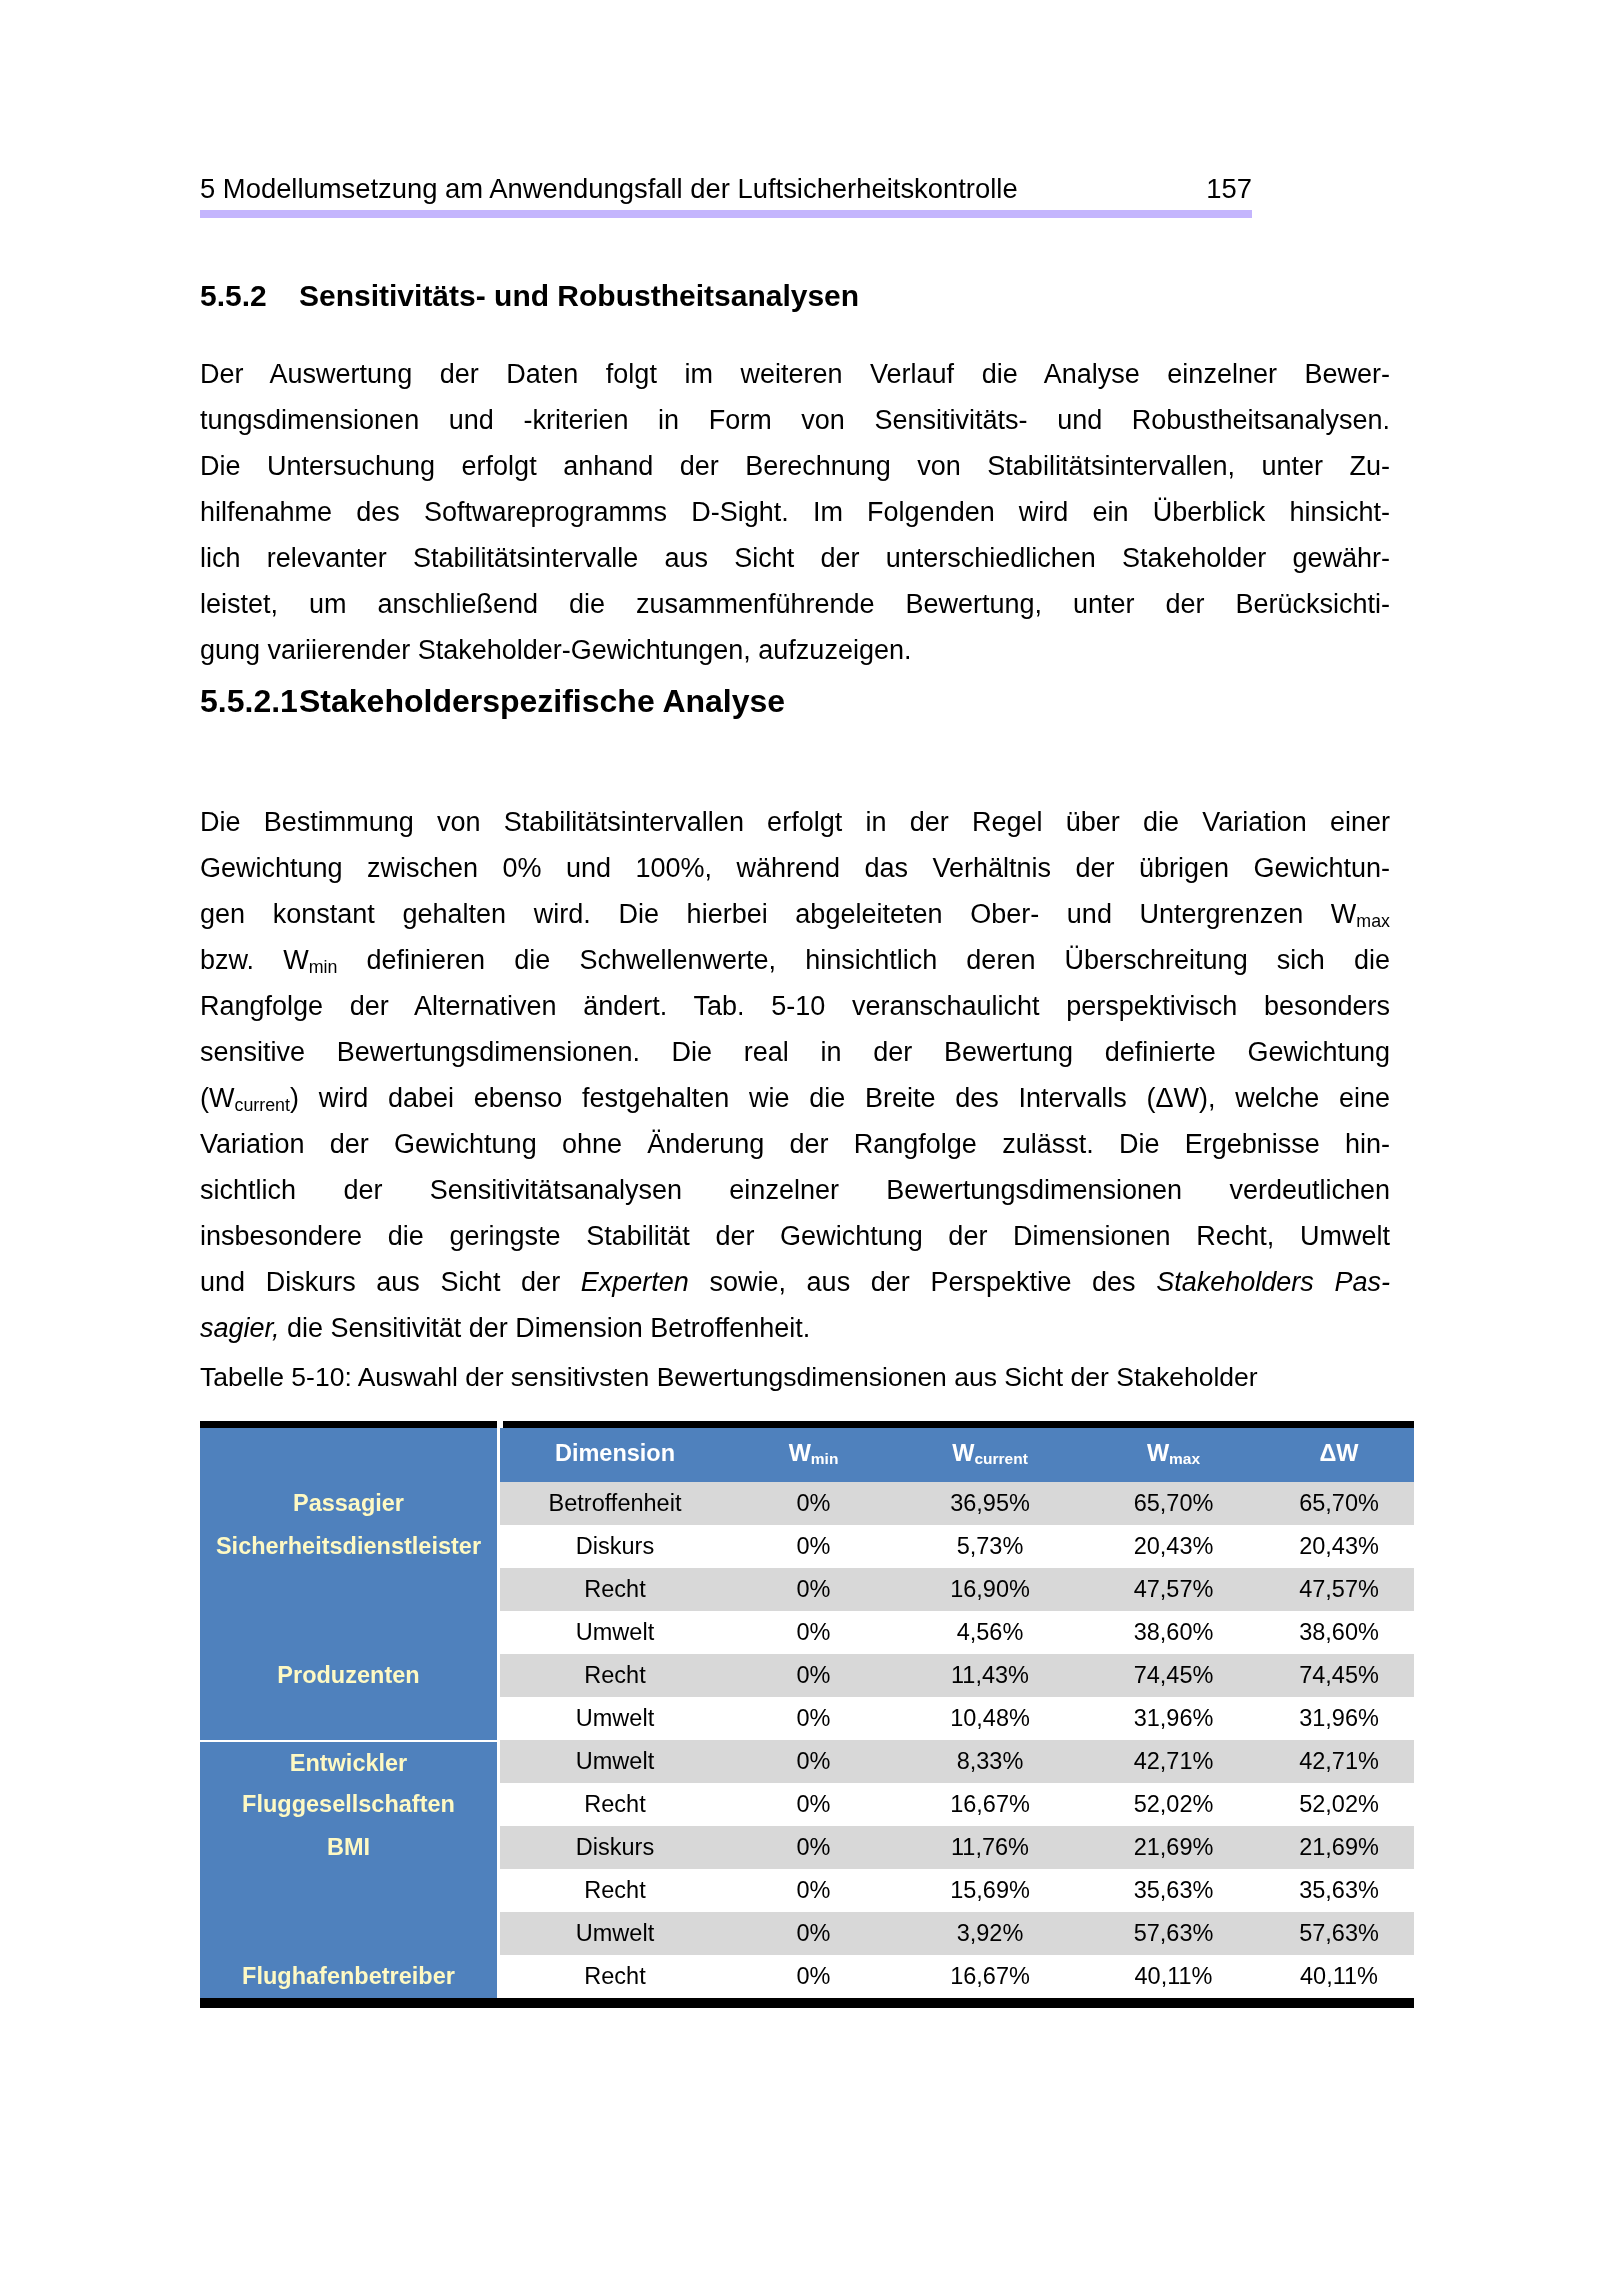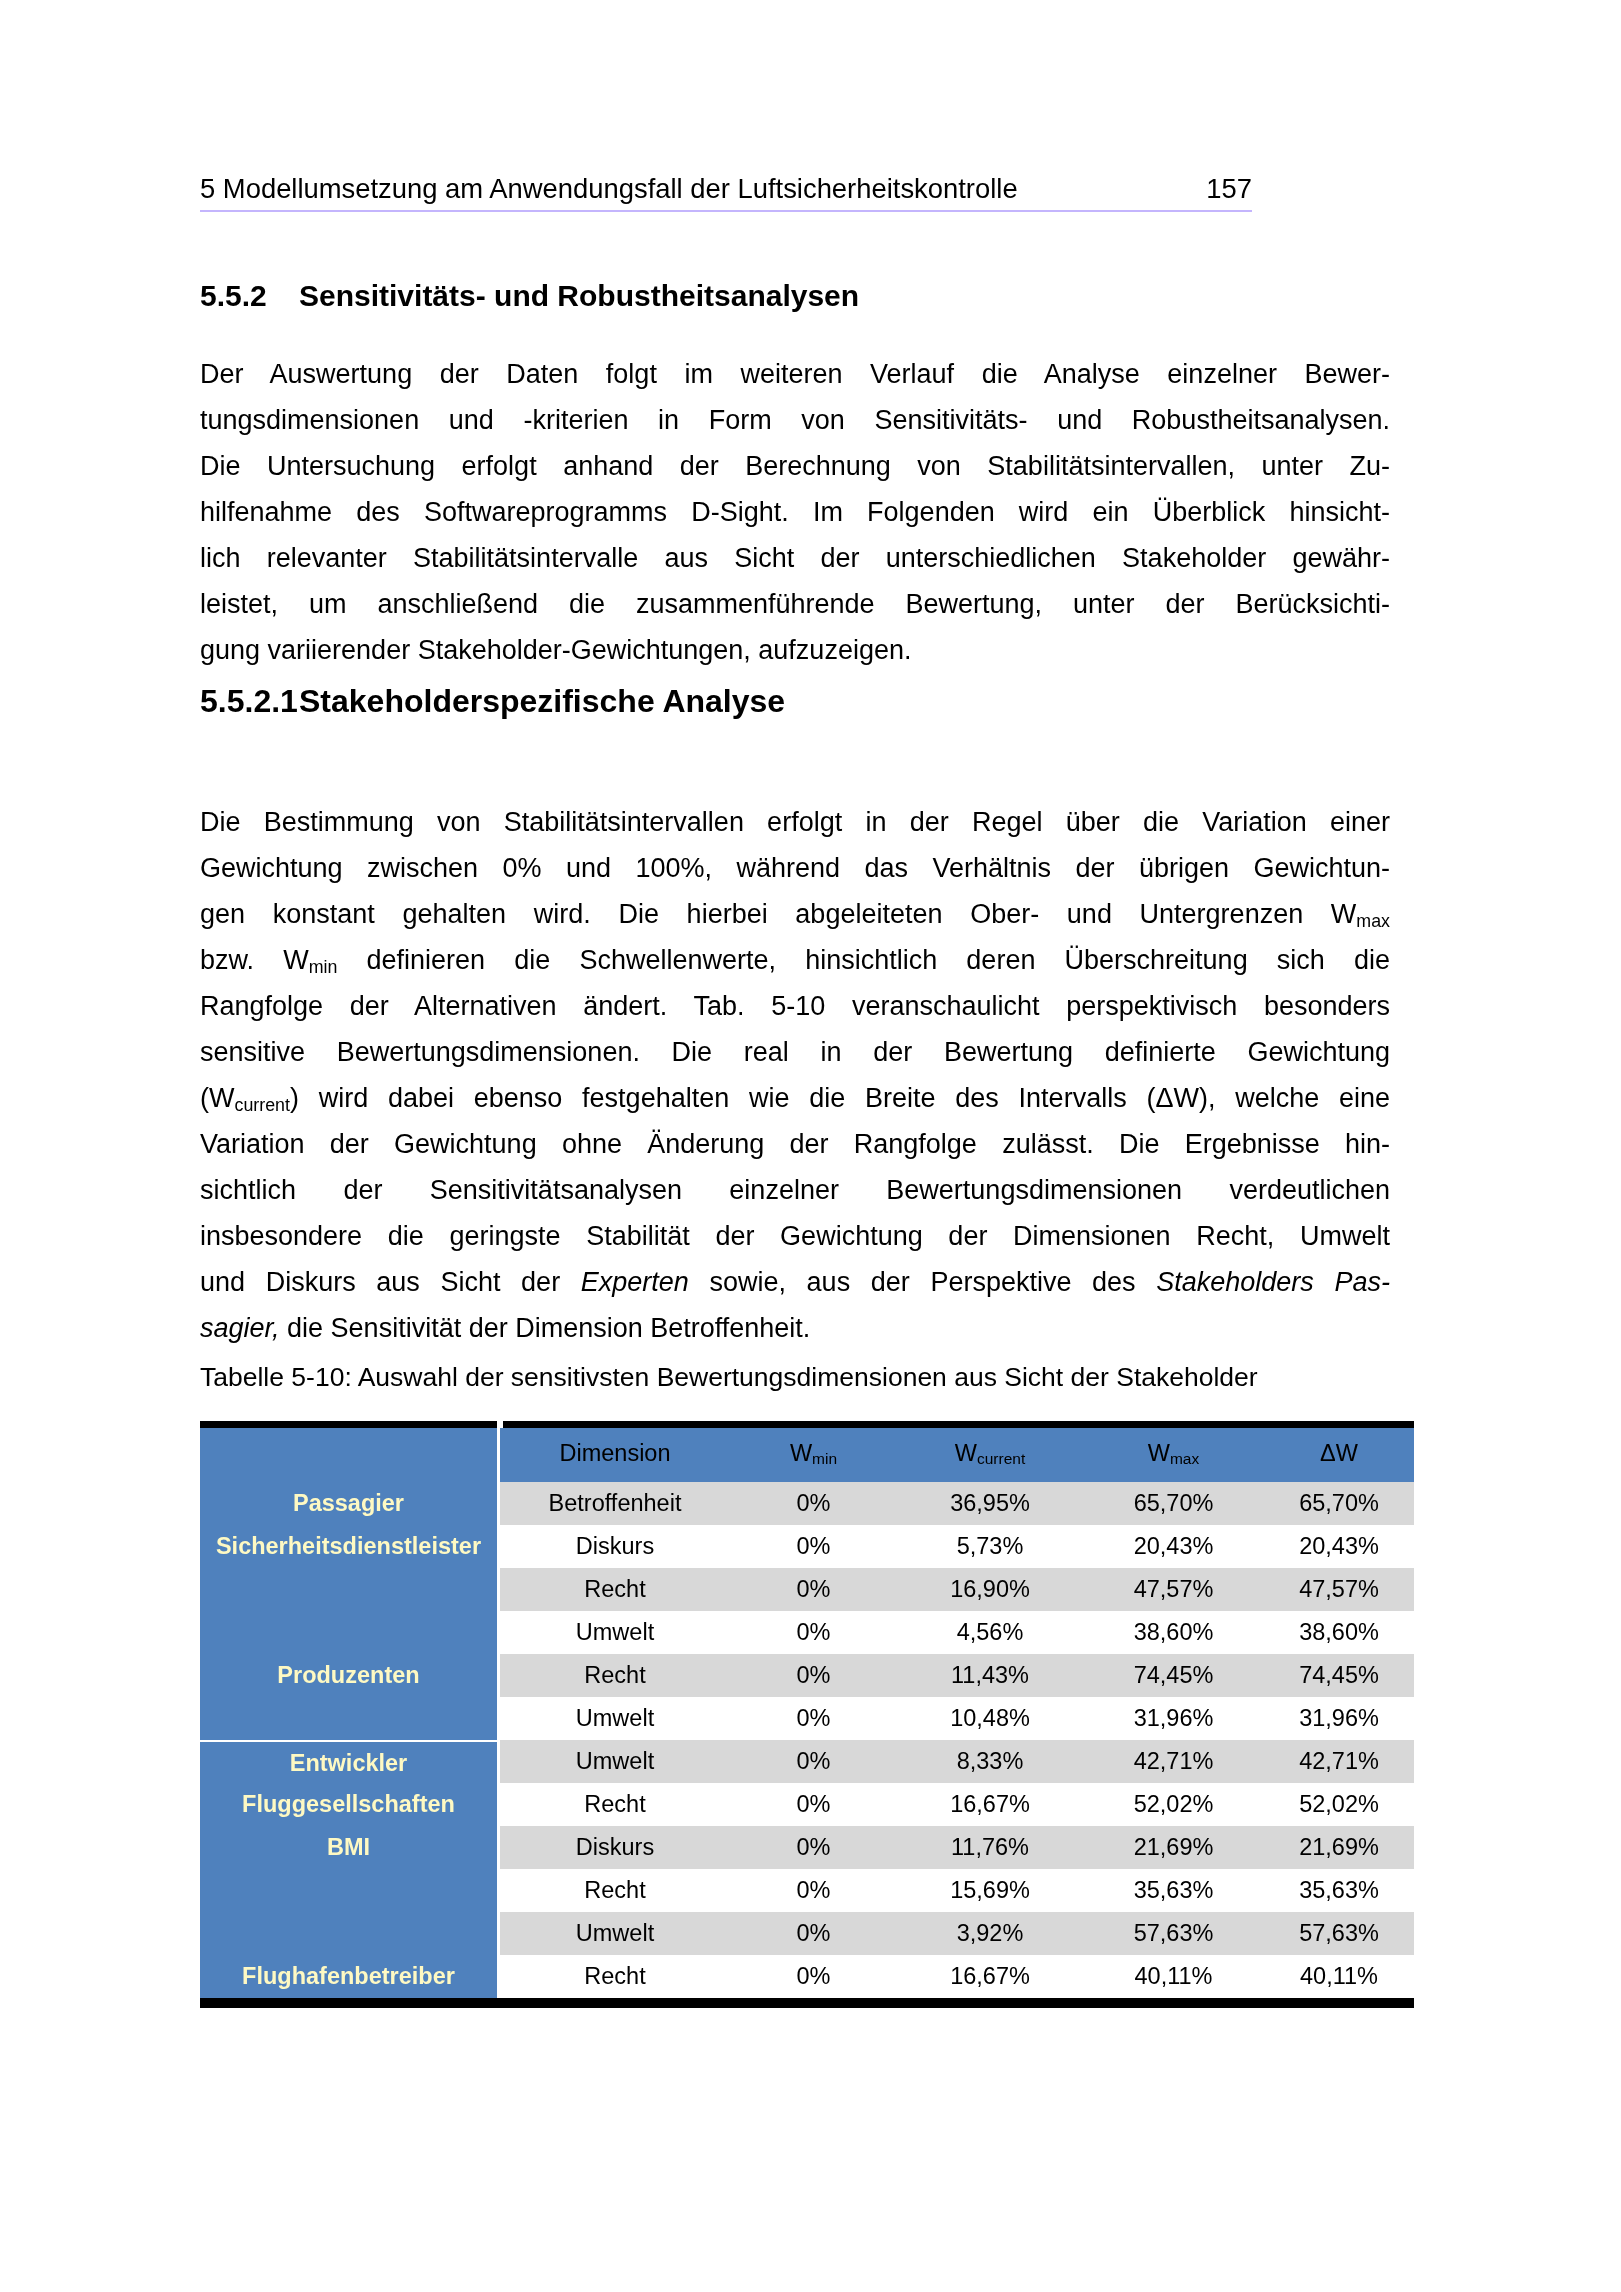--- a/index.html
+++ b/index.html
@@ -7,21 +7,21 @@
   body { font-family:"Liberation Sans", sans-serif; }
   #page {
     position:relative; width:1621px; height:2293px;
     background:#fff; margin:0 auto; overflow:hidden; color:#000;
   }
   
   .running-header {
     position:absolute; left:200px; top:174px; width:1052px;
     display:flex; justify-content:space-between; align-items:baseline;
     font-size:27.4px; line-height:29px;
-    border-bottom:2px solid #c4b5fd; padding-bottom:6.9px;
+    border-bottom:8px solid #c4b5fd; padding-bottom:6.9px;
   }
   
   .sec-heading { position:absolute; left:200px; font-weight:bold; white-space:nowrap; }
   .sec-heading .sec-num { display:inline-block; width:99px; }
   #heading1 { top:279px; font-size:30px; }
   #heading2 { top:683px; font-size:32px; }
   
   .para { position:absolute; left:200px; width:1190px; font-size:27px; }
   .pline {
     line-height:46px; height:46px;
@@ -39,21 +39,21 @@
   .tbar { display:flex; height:6.9px; }
   .tbar .b1 { width:297px; background:#000; }
   .tbar .bgap { width:5.9px; background:#fff; }
   .tbar .b2 { flex:1; background:#000; }
   .tbot { height:9.8px; background:#000; }
   .trow { display:grid; grid-template-columns:300px 230px 167px 186px 181px 150px; }
   .trow.thead { height:54px; }
   .trow.tdata { height:43px; }
   .tc { text-align:center; font-size:23.5px; }
   .thead .tc {
-    background:var(--blue); color:#000000; font-weight:normal;
+    background:var(--blue); color:#ffffff; font-weight:bold;
     line-height:50px; border-bottom:3.9px solid #000;
   }
   .thead .tc.tc-s { border-bottom:none; border-right:3.9px solid #fff; }
   .tdata .tc { line-height:43px; }
   .tc-s {
     background:var(--blue); color:#fef9c3; font-weight:bold;
     border-right:3.9px solid #fff;
   }
   .tc-d.gray  { background:var(--gray); }
   .tc-d.white { background:#fff; }

